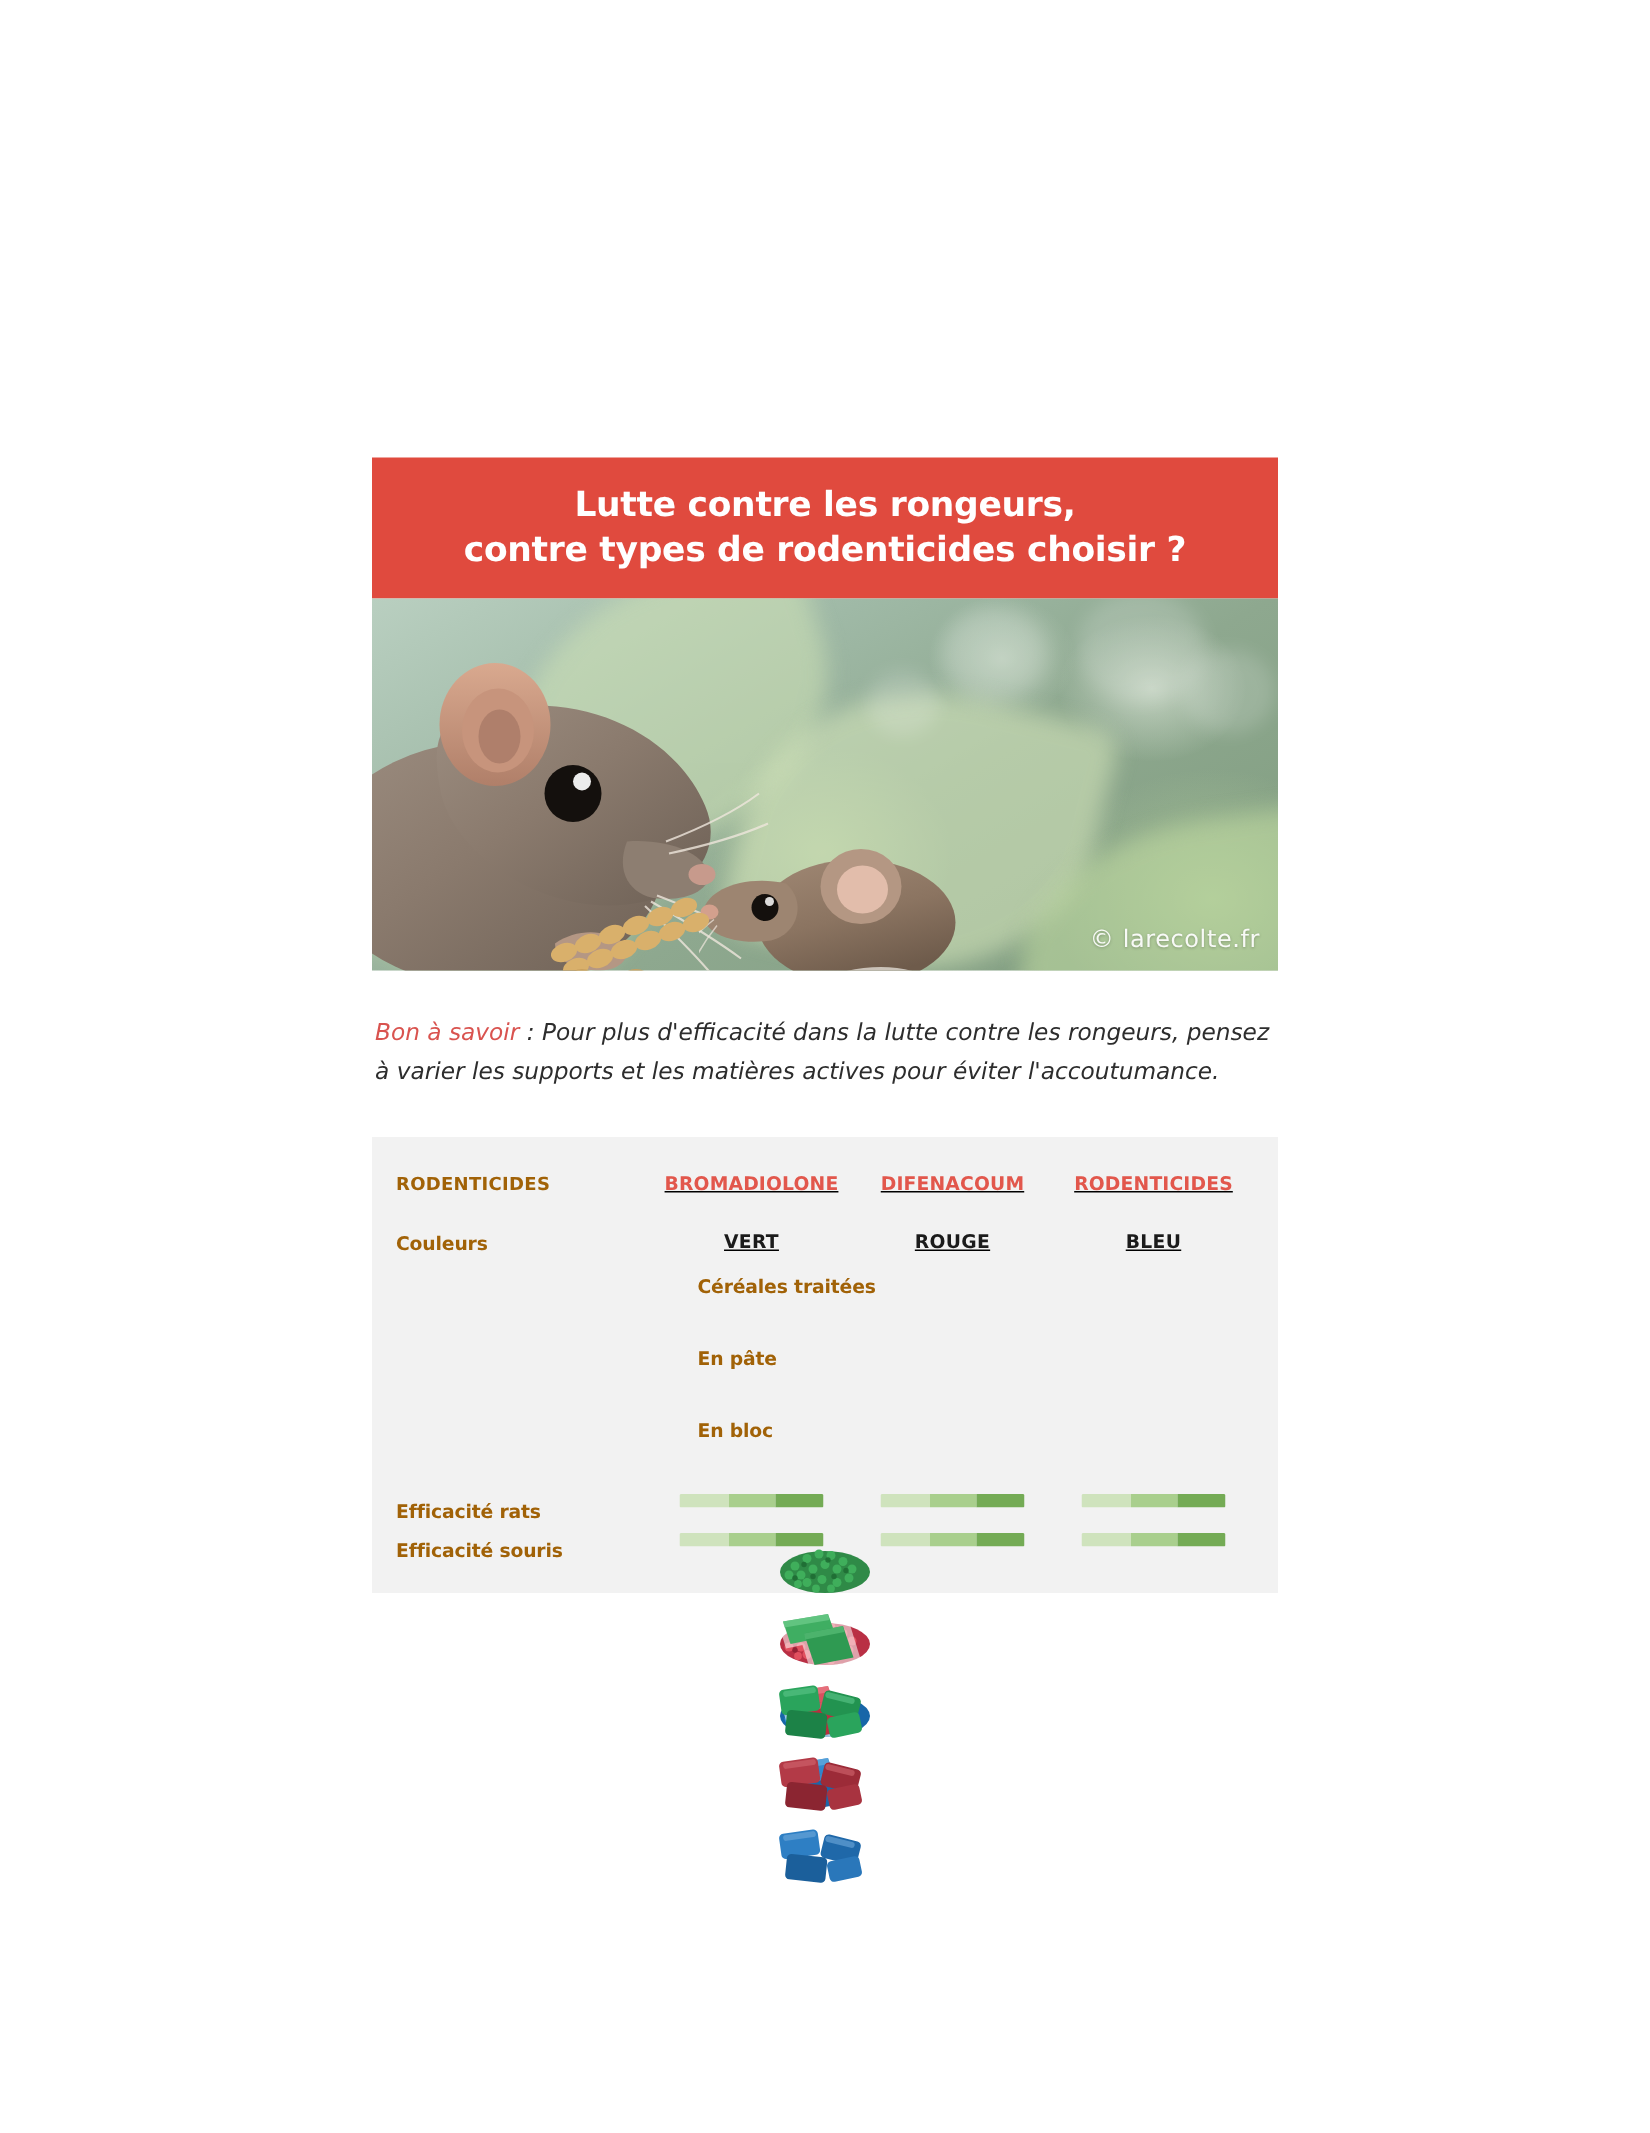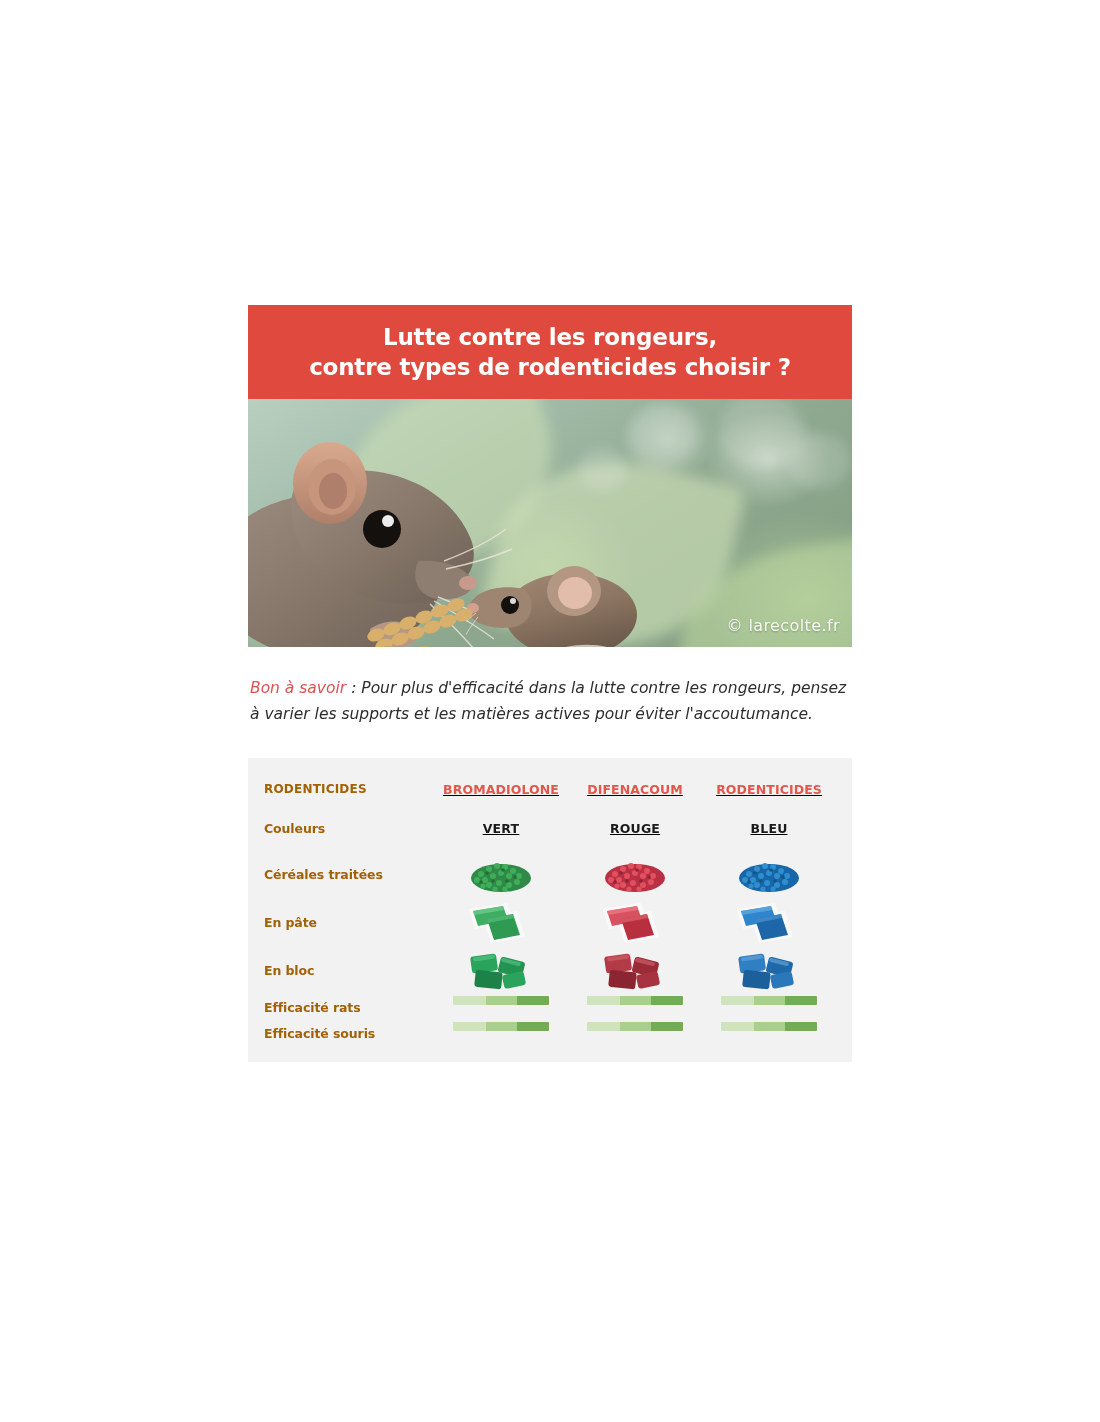--- a/index.html
+++ b/index.html
@@ -147,21 +147,21 @@
   .colcolor {
     font-family: "DejaVu Sans", sans-serif;
     font-weight: bold;
     font-size: 12.5px;
     color: #1b1b1b;
     letter-spacing: 0.2px;
   }
 
   .row-head    { height: 34px; }
   .row-couleur { height: 44px; }
-  .row-prod    { height: 48px; }
+  .row-prod    { height: 48px; flex-direction: column; }
   .row-eff     { height: 26px; }
 
   .prod-cell { height: 48px; display: flex; align-items: center; justify-content: center; }
 
   
   .bar-wrap {
     position: relative;
     height: 26px;
     display: flex;
     align-items: flex-start;

